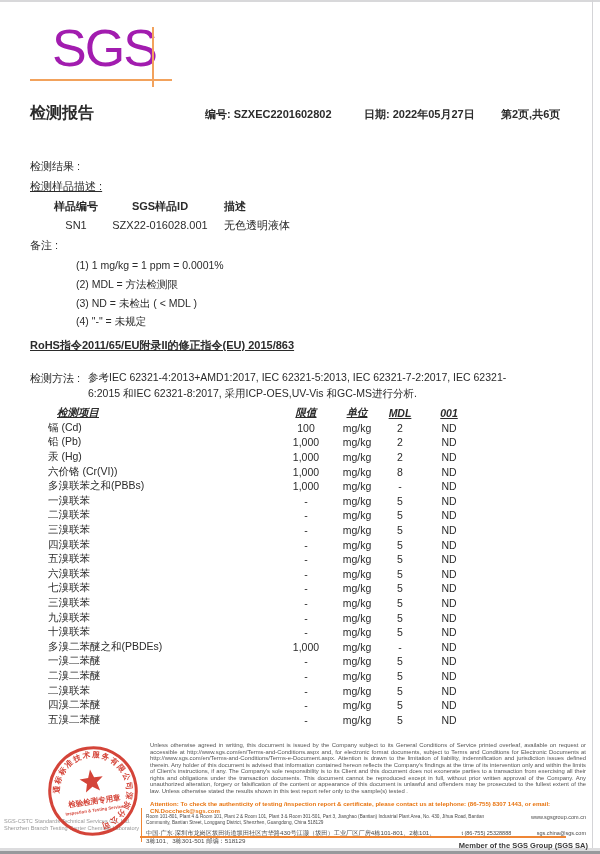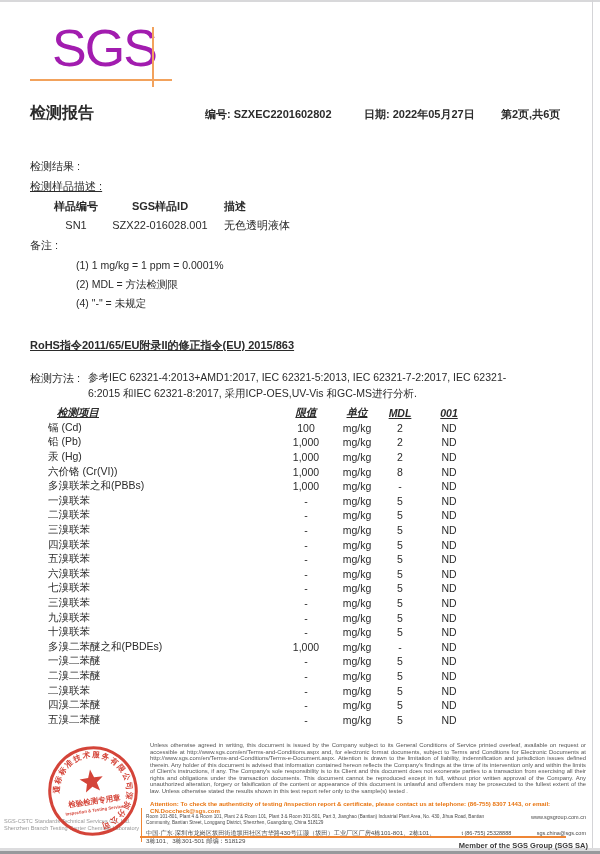--- a/index.html
+++ b/index.html
@@ -92,20 +92,21 @@
   <div class="row">
     <span class="cell1">SN1</span><span class="cell2">SZX22-016028.001</span><span class="cell3">无色透明液体</span>
   </div>
 </div>
 
 <div class="abs sec-remarks">备注 :</div>
 <div class="abs notes">
 
 <div class="note">(1) 1 mg/kg = 1 ppm = 0.0001%</div>
     <div class="note">(2) MDL = 方法检测限</div>
+    <div class="note">(3) ND = 未检出 ( &lt; MDL )</div>
     <div class="note">(4) "-" = 未规定</div>
   </div>
 
 <div class="abs rohs-head">RoHS指令2011/65/EU附录II的修正指令(EU) 2015/863</div>
 <div class="abs method-label">检测方法 :</div>
 <div class="abs method-text">参考IEC 62321-4:2013+AMD1:2017, IEC 62321-5:2013, IEC 62321-7-2:2017, IEC 62321-6:2015 和IEC 62321-8:2017, 采用ICP-OES,UV-Vis 和GC-MS进行分析.</div>
 
 <table class="abs res-table">
   <thead>
     <tr>

